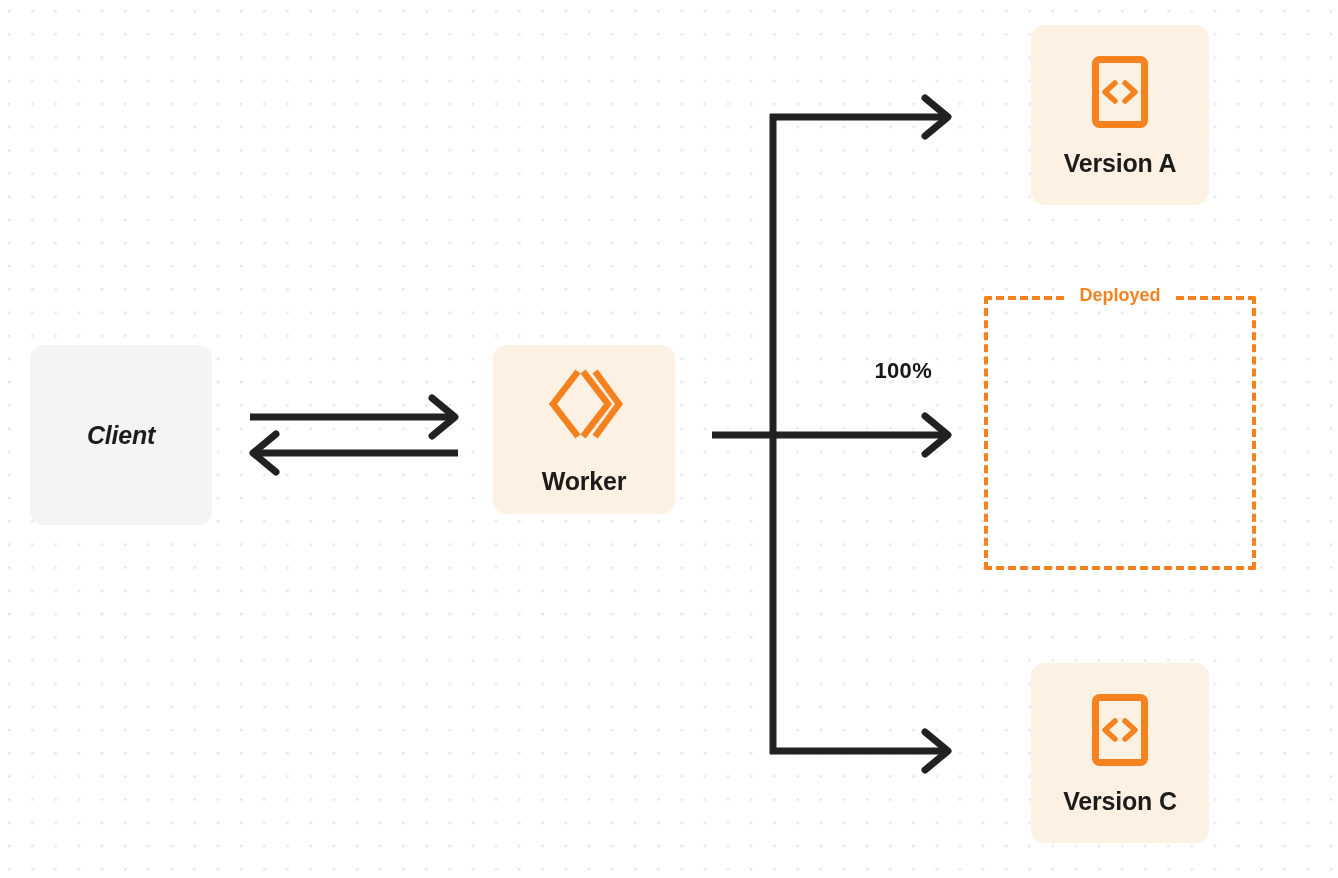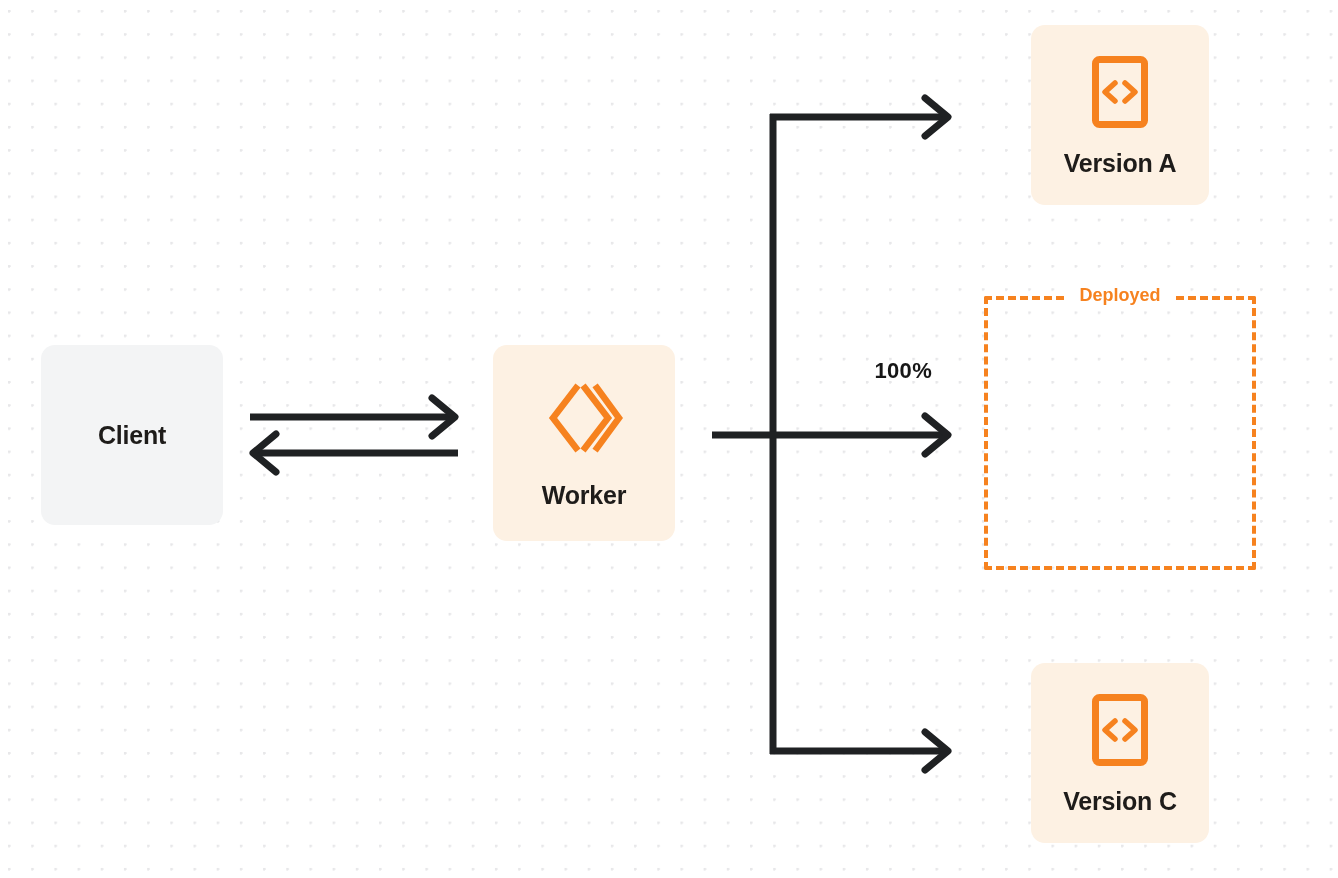--- a/index.html
+++ b/index.html
@@ -38,32 +38,33 @@
   .node-label {
     font-size: 25px;
     font-weight: bold;
     color: #1e1c1a;
     letter-spacing: -0.2px;
     line-height: 1;
     white-space: nowrap;
   }
 
   .node-client {
-    left: 41px;
+    left: 30px;
     top: 345px;
     width: 182px;
     height: 180px;
     background-color: #f3f4f5;
+    font-style: italic;
   }
 
   .node-worker {
     left: 493px;
     top: 345px;
     width: 182px;
-    height: 196px;
+    height: 169px;
     background-color: #fdf1e3;
   }
   .node-worker .node-label { margin-top: 22px; }
 
   .node-version {
     width: 178px;
     height: 180px;
     background-color: #fdf1e3;
     left: 1031px;
   }

